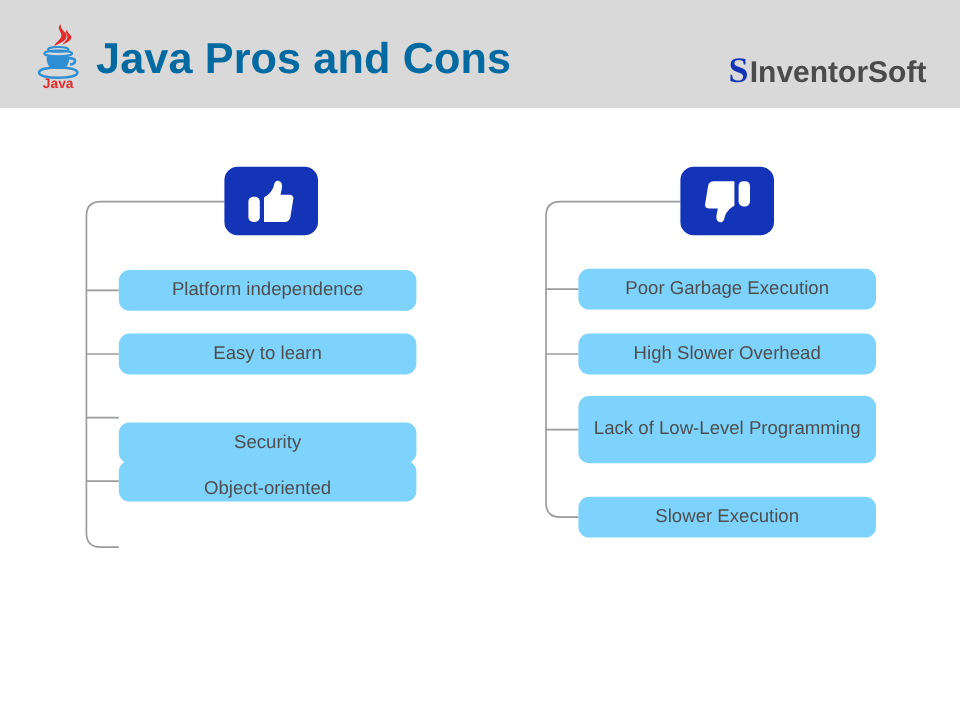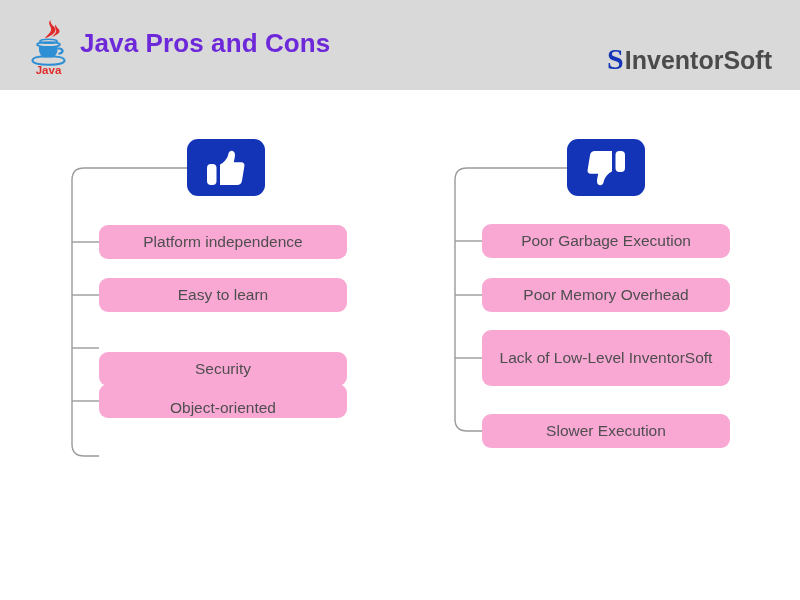--- a/index.html
+++ b/index.html
@@ -32,23 +32,23 @@
     position: absolute;
     left: 26px;
     top: 17px;
     width: 46px;
     height: 57px;
   }
   #page-title {
     position: absolute;
     left: 80px;
     top: 28px;
-    font-size: 26px;
+    font-size: 36px;
     font-weight: 700;
-    color: #6d28d9;
+    color: #0369a1;
     letter-spacing: 0.1px;
     white-space: nowrap;
   }
   #brand-logo {
     position: absolute;
     right: 28px;
     top: 28px;
     display: flex;
     align-items: baseline;
     white-space: nowrap;
@@ -97,21 +97,21 @@
     align-items: center;
     justify-content: center;
   }
   #pros-icon-badge { left: 187px; top: 49px; }
   #cons-icon-badge { left: 567px; top: 49px; }
   .icon-badge svg { display: block; }
 
   
   .pill {
     position: absolute;
-    background: #f9a8d4;
+    background: #7dd3fc;
     border-radius: 9px;
     color: #4e4e4e;
     font-size: 15.5px;
     display: flex;
     align-items: center;
     justify-content: center;
     text-align: center;
     line-height: 1.3;
     box-sizing: border-box;
     padding: 0 10px;
@@ -200,22 +200,22 @@
     <span>Security</span>
   </div>
   <div class="pill left" style="top:294px; height:34px;align-items:flex-end;">
     <span>Object-oriented</span>
   </div>
 
   <div class="pill right" style="top:134px; height:34px;">
     <span>Poor Garbage Execution</span>
   </div>
   <div class="pill right" style="top:188px; height:34px;">
-    <span>Poor Memory Overhead</span>
+    <span>High Slower Overhead</span>
   </div>
   <div class="pill right" style="top:240px; height:56px;">
-    <span>Lack of Low-Level InventorSoft</span>
+    <span>Lack of Low-Level Programming</span>
   </div>
   <div class="pill right" style="top:324px; height:34px;">
     <span>Slower Execution</span>
   </div>
 
 </div>
 
 </body></html>

